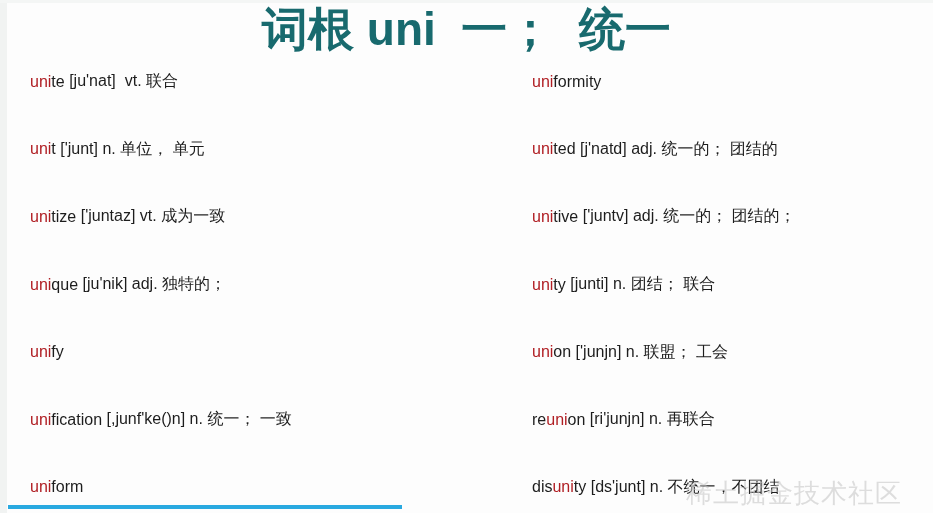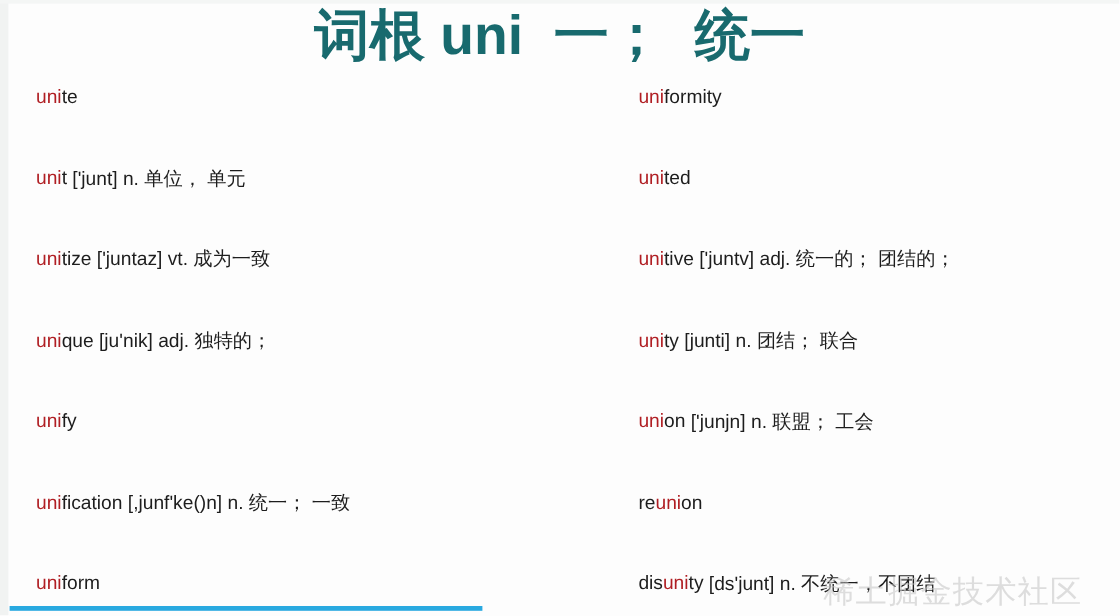--- a/index.html
+++ b/index.html
@@ -73,33 +73,33 @@
 </head>
 <body>
 
 <div class="slide">
   <div class="edge-left"></div>
   <div class="edge-top"></div>
 
   <h1 class="title">词根 uni  一；  统一</h1>
 
   <div class="col col-left" id="col-left">
-      <div class="row"><span class="pre"></span><span class="root">uni</span><span class="post">te</span></div>
+      <div class="row"><span class="pre"></span><span class="root">uni</span><span class="post">te</span><span class="rest"> [ju'nat]  vt. 联合</span></div>
       <div class="row"><span class="pre"></span><span class="root">uni</span><span class="post">t</span><span class="rest"> ['junt] n. 单位， 单元</span></div>
       <div class="row"><span class="pre"></span><span class="root">uni</span><span class="post">tize</span><span class="rest"> ['juntaz] vt. 成为一致</span></div>
       <div class="row"><span class="pre"></span><span class="root">uni</span><span class="post">que</span><span class="rest"> [ju'nik] adj. 独特的；</span></div>
       <div class="row"><span class="pre"></span><span class="root">uni</span><span class="post">fy</span></div>
       <div class="row"><span class="pre"></span><span class="root">uni</span><span class="post">fication</span><span class="rest"> [,junf'ke()n] n. 统一； 一致</span></div>
       <div class="row"><span class="pre"></span><span class="root">uni</span><span class="post">form</span></div>
     </div>
   <div class="col col-right" id="col-right">
       <div class="row"><span class="pre"></span><span class="root">uni</span><span class="post">formity</span></div>
-      <div class="row"><span class="pre"></span><span class="root">uni</span><span class="post">ted</span></div>
+      <div class="row"><span class="pre"></span><span class="root">uni</span><span class="post">ted</span><span class="rest"> [j'natd] adj. 统一的； 团结的</span></div>
       <div class="row"><span class="pre"></span><span class="root">uni</span><span class="post">tive</span><span class="rest"> ['juntv] adj. 统一的； 团结的；</span></div>
       <div class="row"><span class="pre"></span><span class="root">uni</span><span class="post">ty</span><span class="rest"> [junti] n. 团结； 联合</span></div>
       <div class="row"><span class="pre"></span><span class="root">uni</span><span class="post">on</span><span class="rest"> ['junjn] n. 联盟； 工会</span></div>
-      <div class="row"><span class="pre">re</span><span class="root">uni</span><span class="post">on</span></div>
+      <div class="row"><span class="pre">re</span><span class="root">uni</span><span class="post">on</span><span class="rest"> [ri'junjn] n. 再联合</span></div>
       <div class="row"><span class="pre">dis</span><span class="root">uni</span><span class="post">ty</span><span class="rest"> [ds'junt] n. 不统一，不团结</span></div>
     </div>
 
   <div class="watermark">稀土掘金技术社区</div>
   <div class="accent-line"></div>
 </div>
 
 </body></html>

